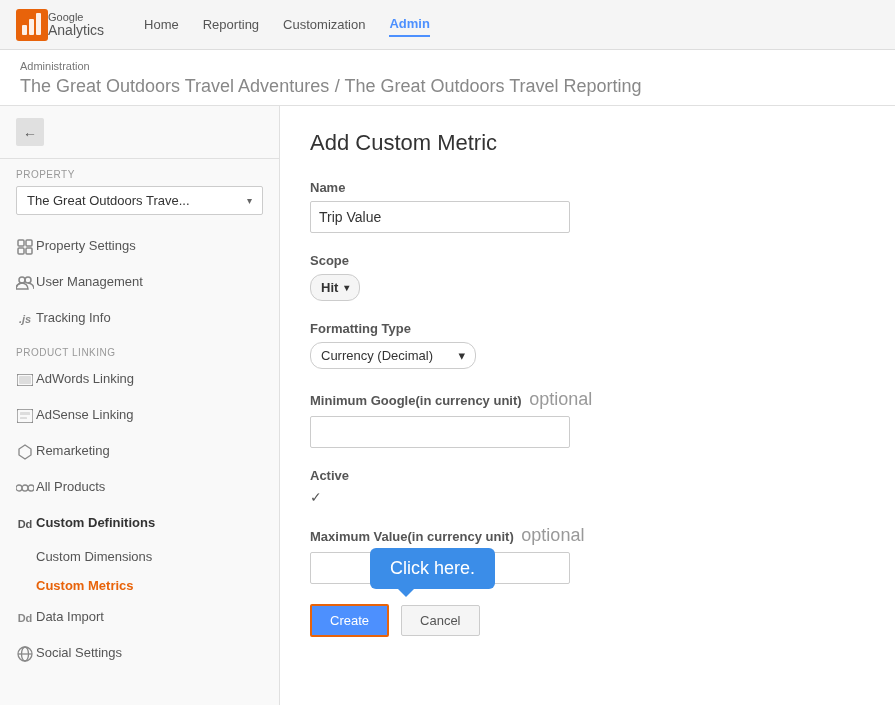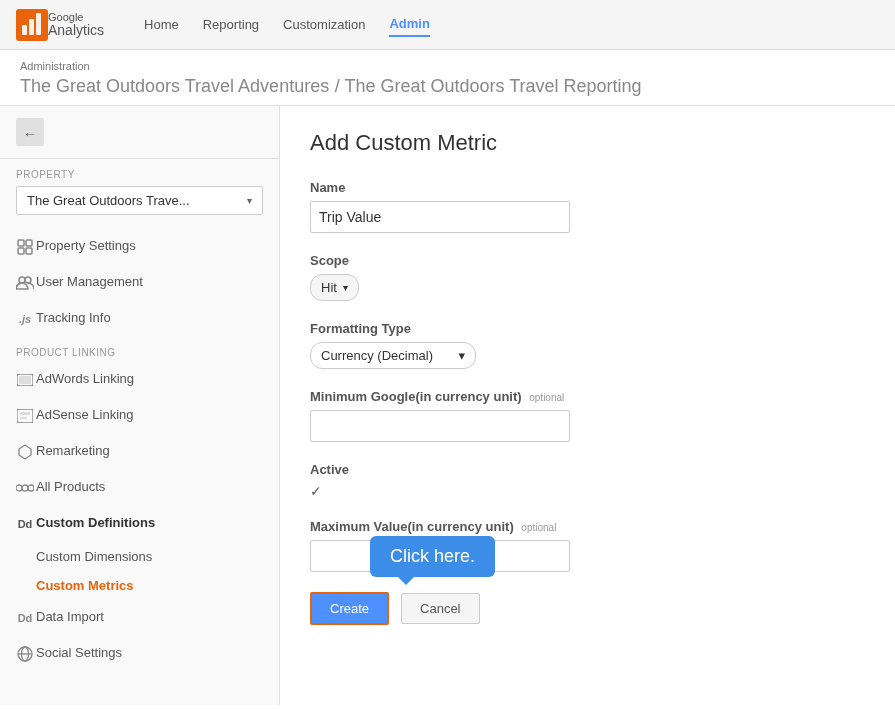--- a/index.html
+++ b/index.html
@@ -182,21 +182,21 @@
     .form-label {
       display: block;
       font-size: 13px;
       color: #555;
       margin-bottom: 6px;
       font-weight: bold;
     }
     .form-label-optional {
       font-weight: normal;
       color: #999;
-      font-size: 10px;
+      font-size: 18px;
       margin-left: 4px;
     }
     .form-input {
       width: 260px;
       height: 32px;
       border: 1px solid #ccc;
       border-radius: 2px;
       padding: 0 8px;
       font-size: 14px;
       color: #333;
@@ -207,20 +207,21 @@
       display: inline-flex;
       align-items: center;
       gap: 6px;
       background: #f5f5f5;
       border: 1px solid #ccc;
       border-radius: 12px;
       padding: 5px 10px;
       cursor: pointer;
       font-size: 13px;
       color: #333;
+      font-weight: bold;
     }
     .scope-dropdown .arrow { font-size: 10px; }
 
     .format-dropdown {
       display: inline-flex;
       align-items: center;
       gap: 6px;
       background: #fff;
       border: 1px solid #ccc;
       border-radius: 12px;

